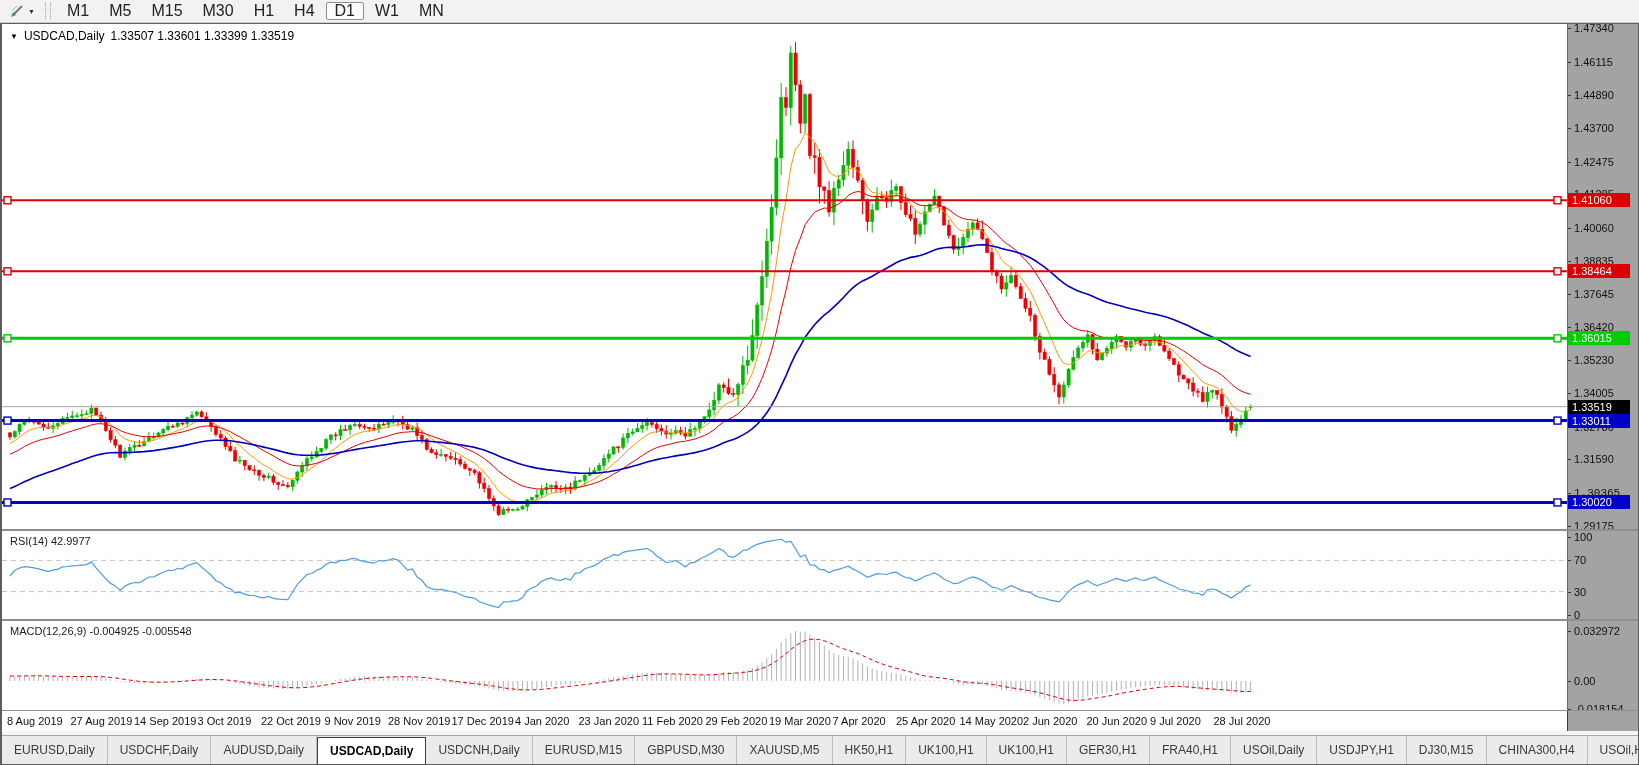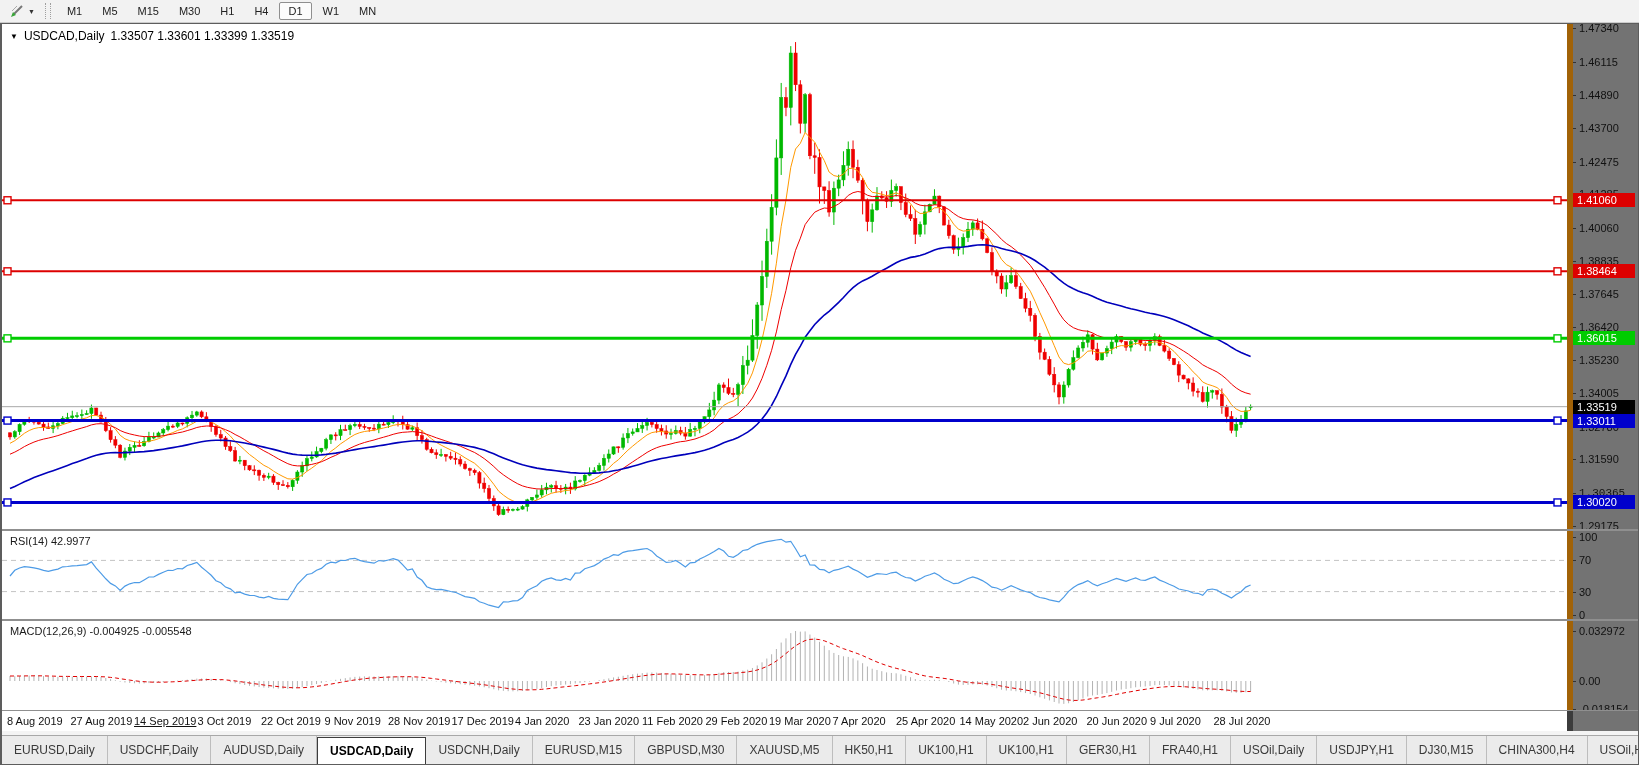--- a/index.html
+++ b/index.html
@@ -4,34 +4,34 @@
 <style>
   *{box-sizing:border-box;margin:0;padding:0}
   html,body{width:1639px;height:765px;overflow:hidden;background:#fff;
     font-family:"Liberation Sans",sans-serif;-webkit-font-smoothing:none}
   
   .toolbar{height:23px;background:#f2f2f2;border-bottom:1px solid #cccccc;
     display:flex;align-items:center;padding-left:5px}
   .tool-icon-group{display:flex;align-items:center;padding:0 4px;height:100%}
   .caret{font-size:7px;color:#333;margin-left:3px}
   .grip{width:6px;height:16px;border-left:1px dotted #9f9f9f;border-right:1px dotted #9f9f9f;margin:0 6px}
-  .tf-btn{font-size:11px;color:#222;padding:1px 8px;margin:8px 1px;border:1px solid transparent;
+  .tf-btn{font-size:16px;color:#222;padding:1px 8px;margin:8px 1px;border:1px solid transparent;
     border-radius:2px;cursor:default;line-height:14px}
   .tf-btn.active{background:#fcfcfc;border-color:#8f8f8f}
   
   .window{position:absolute;top:23px;left:0;width:1639px;height:742px;
     border:1px solid #5d5d5d;border-left-width:2px;background:#fff}
   .pane{position:relative;width:100%;background:#fff;overflow:hidden}
   #main-pane{height:505px}
   #rsi-pane{height:88px}
   #macd-pane{height:89px}
   .sep{height:2px;background:#8f8f8f}
   .sep-thin{height:1px;background:#8f8f8f}
   .axis-col{position:absolute;top:0;right:0;width:71px;height:100%;
-    border-left:6px solid #a16207;font-size:11px;color:#111;background:#737373;z-index:4}
+    border-left:1px solid #a16207;font-size:11px;color:#111;background:#a3a3a3;z-index:4}
   .axis-col .tickmark{position:absolute;left:0;width:3px;height:1px;background:#333}
   .axis-col .ticktext{position:absolute;left:6px;white-space:nowrap;line-height:12px}
   .lvl-label{position:absolute;left:0;width:62px;color:#fff;font-size:11px;line-height:14px;
     height:14px;padding-left:4px;white-space:nowrap;z-index:6}
   .title-overlay{position:absolute;top:5px;left:8px;font-size:12px;color:#000;z-index:7;
     display:flex;align-items:center;gap:6px}
   .title-overlay .tri{font-size:8px}
   .pane-label{position:absolute;top:4px;left:8px;font-size:11px;color:#1a1a1a;z-index:7}
   svg{position:absolute;top:0;left:0}
   
@@ -982,21 +982,21 @@
         <div class="tickmark" style="top: 87.5294px;"></div>
         <div class="ticktext" style="top: 81.5294px;">-0.018154</div>
       </div>
   </div>
   <div class="sep-thin"></div>
 
   <div class="date-row" id="date-row">
     <div class="axis-col" style="border-left-color:#3c3c3c"></div>
   <span style="left: 5px;">8 Aug 2019</span>
       <span style="left: 68.5px;">27 Aug 2019</span>
-      <span style="left: 132px; text-decoration: underline;">14 Sep 2019</span>
+      <span style="left: 132px;">14 Sep 2019</span>
       <span style="left: 195.5px;">3 Oct 2019</span>
       <span style="left: 259px;">22 Oct 2019</span>
       <span style="left: 322.5px;">9 Nov 2019</span>
       <span style="left: 386px;">28 Nov 2019</span>
       <span style="left: 449.5px;">17 Dec 2019</span>
       <span style="left: 513px;">4 Jan 2020</span>
       <span style="left: 576.5px;">23 Jan 2020</span>
       <span style="left: 640px;">11 Feb 2020</span>
       <span style="left: 703.5px;">29 Feb 2020</span>
       <span style="left: 767px;">19 Mar 2020</span>

